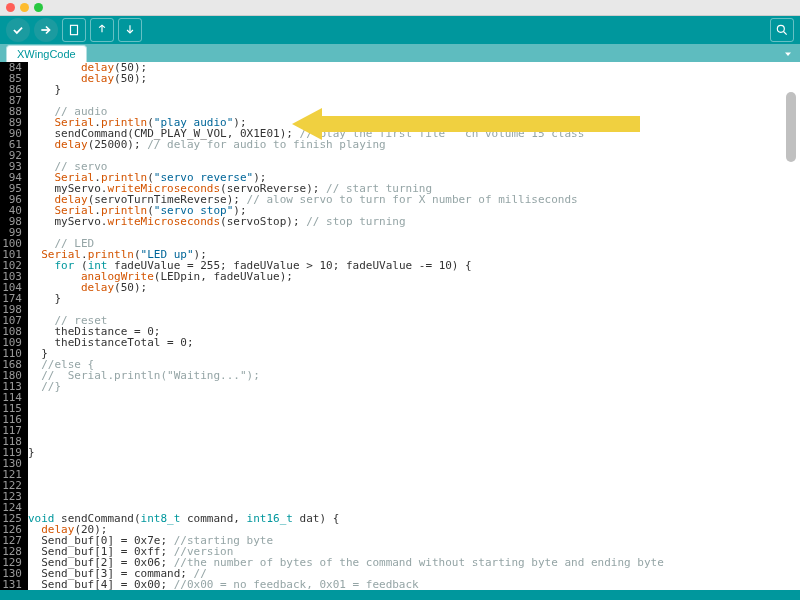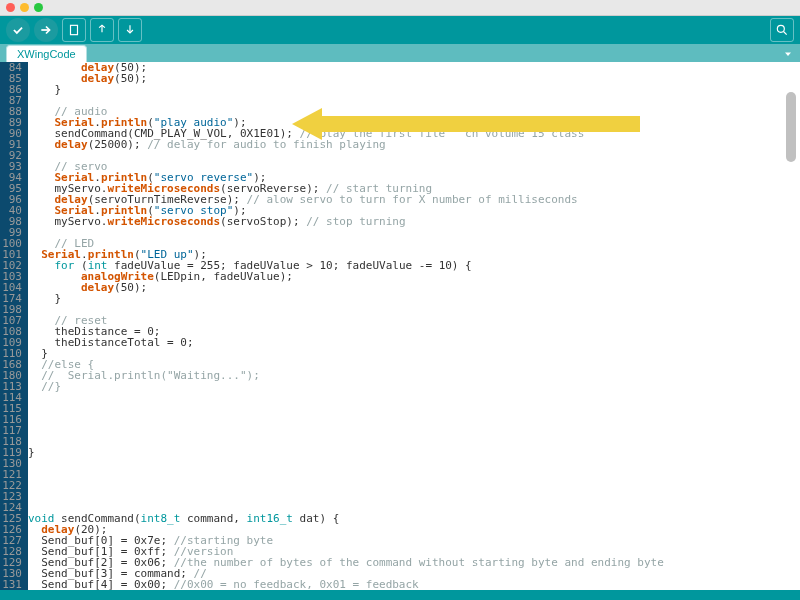--- a/index.html
+++ b/index.html
@@ -10,24 +10,24 @@
 .toolbar { height: 28px; background: #00979d; display: flex; align-items: center; padding: 0 6px; gap: 4px; }
 .tbtn { width: 24px; height: 24px; border-radius: 3px; display: flex; align-items: center; justify-content: center; background: transparent; color: #fff; border: 1px solid rgba(255,255,255,0.4); }
 .tbtn svg { width: 14px; height: 14px; }
 .tbtn.circle { border-radius: 50%; background: #1b9ba0; border: none; }
 .toolbar .spacer { flex: 1; }
 .tabbar { height: 18px; background: #5ebcbf; display: flex; align-items: flex-end; padding-left: 6px; }
 .tab { background: #fff; color: #00979d; font-family: Arial, sans-serif; font-size: 11px; padding: 2px 10px; border-radius: 4px 4px 0 0; border: 1px solid #b5e0e2; border-bottom: none; }
 .tabbar .spacer { flex: 1; }
 .tabmenu { width: 16px; height: 16px; margin-right: 4px; color: #fff; display: flex; align-items: center; justify-content: center; }
 .editor { height: calc(600px - 16px - 28px - 18px - 10px); overflow: hidden; display: flex; background: #fff; position: relative; }
-.gutter { width: 28px; text-align: right; color: #999; padding-right: 6px; background: #0c4a6e; }
+.gutter { width: 28px; text-align: right; color: #999; padding-right: 6px; background: #000000; }
 .code { flex: 1; color: #333; white-space: pre; position: relative; }
 .line { height: 11px; line-height: 11px; }
-.k-orange { color: #d35400; font-weight: bold; } .k-blue { color: #00979d; } .k-str { color: #006699; } .k-cmt { color: #95a5a6; }
+.k-orange { color: #d35400; } .k-blue { color: #00979d; } .k-str { color: #006699; } .k-cmt { color: #95a5a6; }
 .footer { position: absolute; bottom: 0; left: 0; right: 0; height: 10px; background: #00979d; }
 .arrow { position: absolute; top: 112px; left: 300px; z-index: 10; pointer-events: none; }
 .arrow-body { width: 320px; height: 16px; background: #f0d040; position: absolute; left: 20px; top: 4px; }
 .arrow-head { width: 0; height: 0; border-top: 16px solid transparent; border-bottom: 16px solid transparent; border-right: 30px solid #f0d040; position: absolute; left: -8px; top: -4px; }
 .scroll-right { position: absolute; right: 2px; top: 62px; width: 14px; bottom: 10px; }
 .scroll-thumb { width: 10px; height: 70px; background: #c0c0c0; border-radius: 5px; position: absolute; top: 30px; left: 2px; }
 </style>
 </head>
 <body>
 
@@ -87,21 +87,21 @@
 
 <div class="editor">
   <div class="gutter" id="gutter">
       <div class="line">84</div>
       <div class="line">85</div>
       <div class="line">86</div>
       <div class="line">87</div>
       <div class="line">88</div>
       <div class="line">89</div>
       <div class="line">90</div>
-      <div class="line">91</div>
+      <div class="line">61</div>
       <div class="line">92</div>
       <div class="line">93</div>
       <div class="line">94</div>
       <div class="line">95</div>
       <div class="line">96</div>
       <div class="line">40</div>
       <div class="line">98</div>
       <div class="line">99</div>
       <div class="line">100</div>
       <div class="line">101</div>

